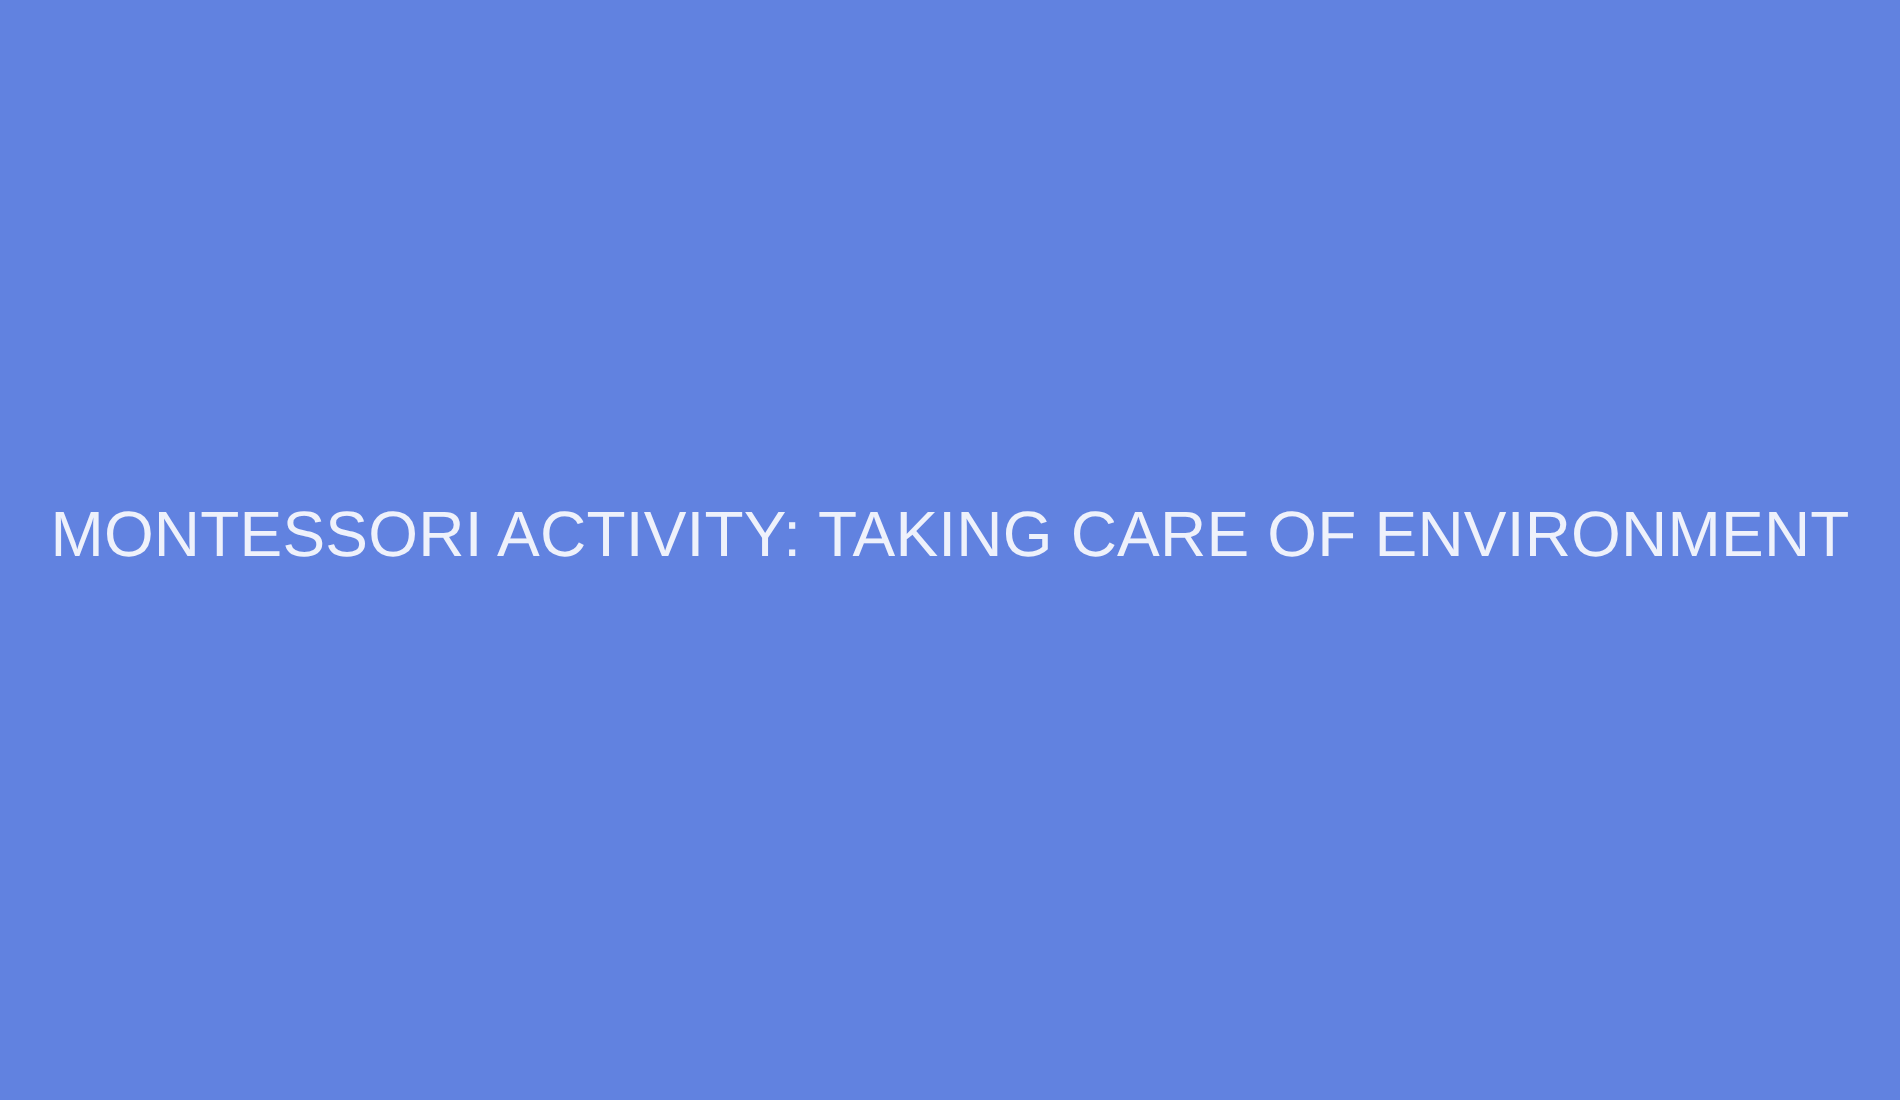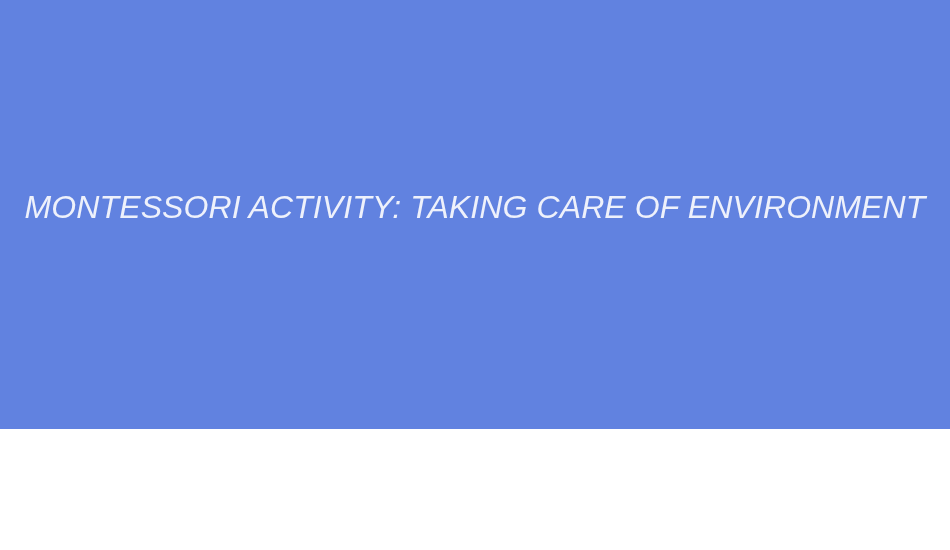--- a/index.html
+++ b/index.html
@@ -14,28 +14,27 @@
     overflow: hidden;
     background: #ffffff;
     font-family: "Liberation Sans", sans-serif;
   }
 
   
   #placeholder-card {
     position: relative;
     box-sizing: border-box;
     width: 950px;
-    height: 429px;
+    height: 550px;
     background-color: #6182e0;
     display: flex;
     align-items: center;
     justify-content: center;
     
     padding-bottom: 14px;
-    font-style: italic;
   }
 
   #card-title {
     margin: 0;
     padding: 0 40px;
     font-family: "Liberation Sans", sans-serif;
     font-size: 32px;
     font-weight: 400;
     line-height: 1.18;
     letter-spacing: 0.1px;

